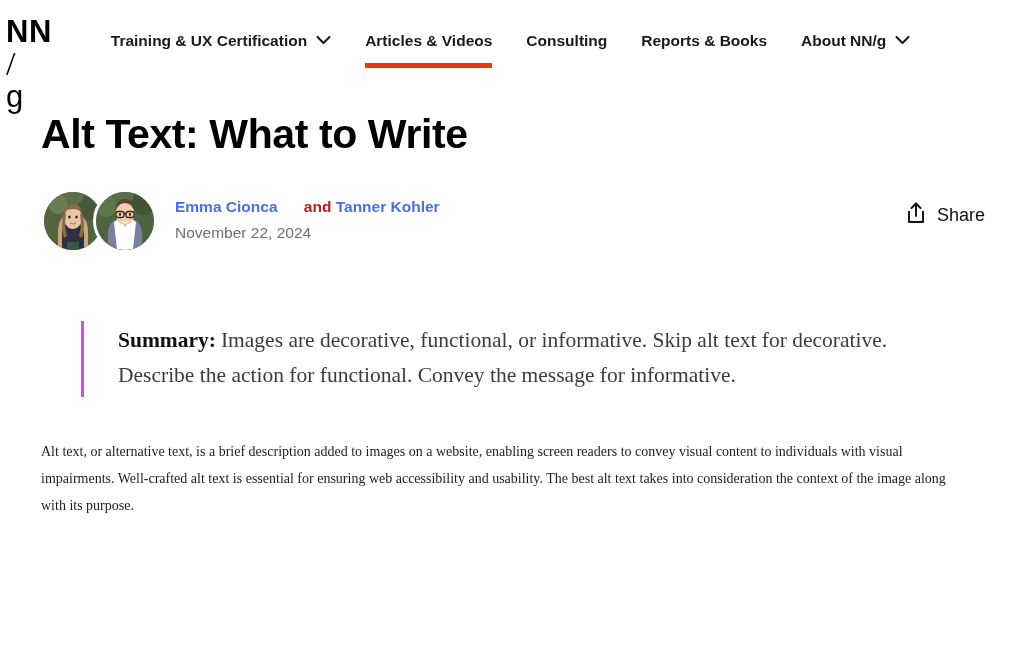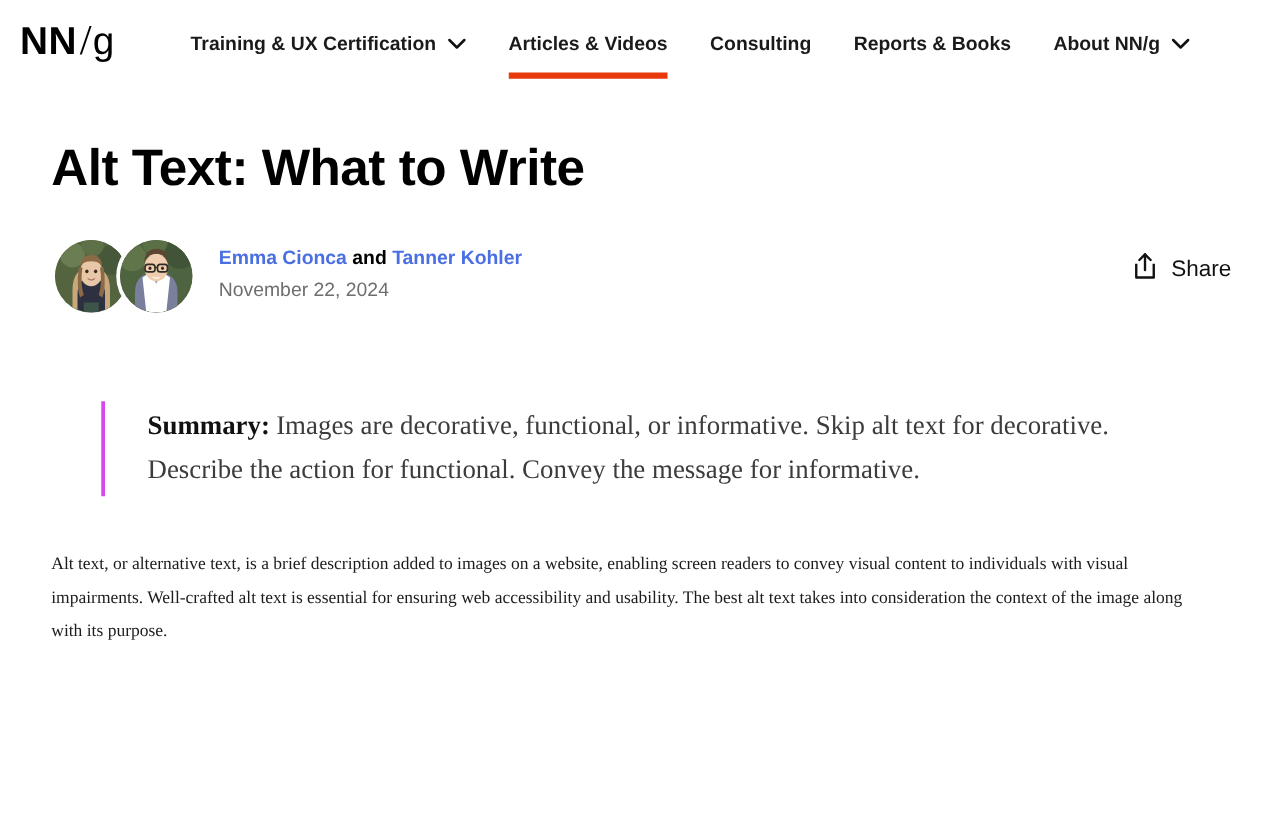--- a/index.html
+++ b/index.html
@@ -17,23 +17,24 @@
   .site-header {
     height: 68px;
     display: flex;
     align-items: flex-start;
     padding: 0;
     position: relative;
   }
   .logo {
     display: flex;
     align-items: baseline;
-    margin: 16px 0 0 16px;
+    margin: 16px 0 0 4px;
     user-select: none;
     line-height: 1;
+    flex-direction: column;
   }
   .logo-nn {
     font-family: "Liberation Sans", sans-serif;
     font-weight: 700;
     font-size: 31px;
     letter-spacing: 0.5px;
     color: #000;
   }
   .logo-slash {
     font-family: "Liberation Serif", serif;
@@ -44,21 +45,21 @@
   }
   .logo-g {
     font-family: "Liberation Sans", sans-serif;
     font-size: 31px;
     font-weight: 400;
     color: #000;
   }
 
   .nav {
     display: flex;
-    align-items: center;
+    align-items: flex-end;
     margin-left: 44px;
     height: 68px;
   }
   .nav-item {
     display: flex;
     align-items: center;
     gap: 9px;
     padding: 0 17px;
     height: 58px;
     font-size: 15.5px;
@@ -129,21 +130,21 @@
   .authors {
     font-size: 15.5px;
     font-weight: 700;
     line-height: 1.3;
   }
   .authors a {
     color: #4a6fe3;
     text-decoration: none;
     font-weight: 700;
   }
-  .authors .conj { color: #000000; font-weight: 700; }
+  .authors .conj { color: #b91c1c; font-weight: 700; margin-left: 22px; }
   .pub-date {
     font-size: 15.5px;
     color: #6e6e6e;
     margin-top: 7px;
     font-weight: 400;
   }
 
   .share-btn {
     position: absolute;
     right: 0;

